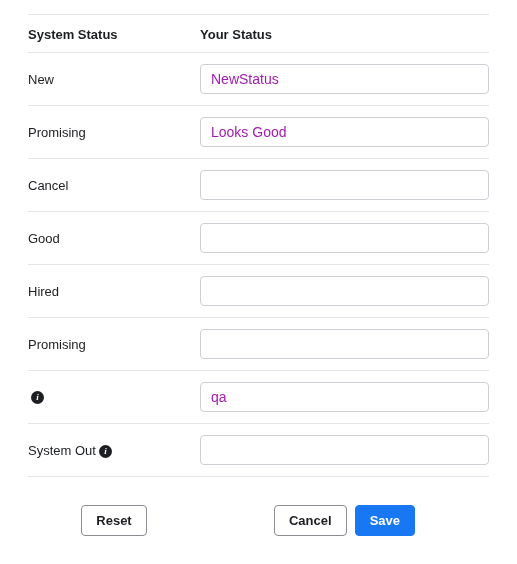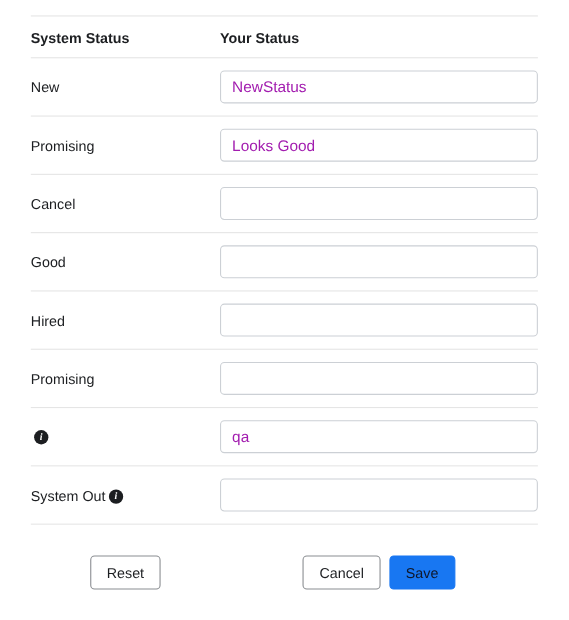--- a/index.html
+++ b/index.html
@@ -89,34 +89,34 @@
   }
   .actions-right {
     flex: 1;
     display: flex;
     justify-content: center;
     gap: 8px;
   }
   .btn {
     padding: 7px 14px;
     font-size: 13px;
-    font-weight: normal;
+    font-weight: bold;
     border-radius: 4px;
     cursor: pointer;
     font-family: Arial, Helvetica, sans-serif;
   }
   .btn-default {
     background: #fff;
     border: 1px solid #8a8d91;
     color: #1c1e21;
   }
   .btn-primary {
     background: #1877f2;
     border: 1px solid #1877f2;
-    color: #0f172a;
+    color: #ffffff;
   }
 </style>
 </head>
 <body>
 
 <div class="page">
   <div class="top-divider"></div>
 
   <div class="header-row">
     <div class="col-label">System Status</div>

